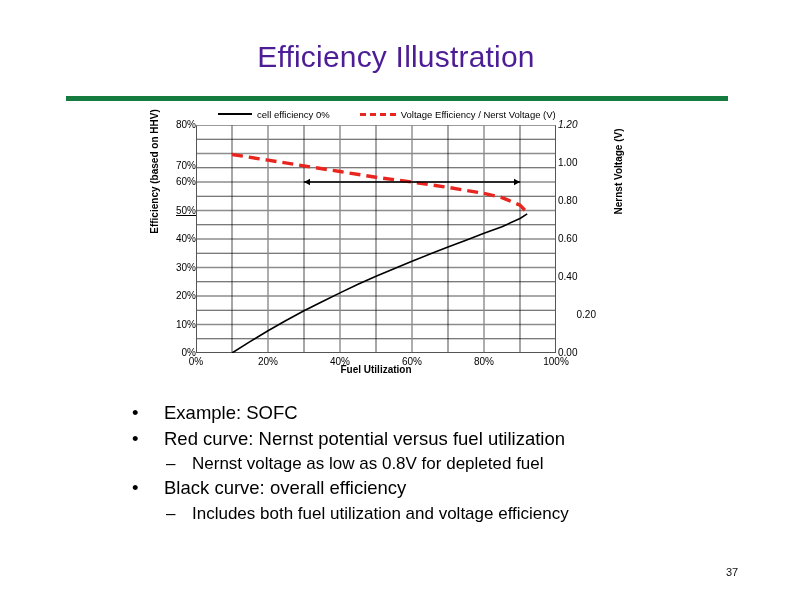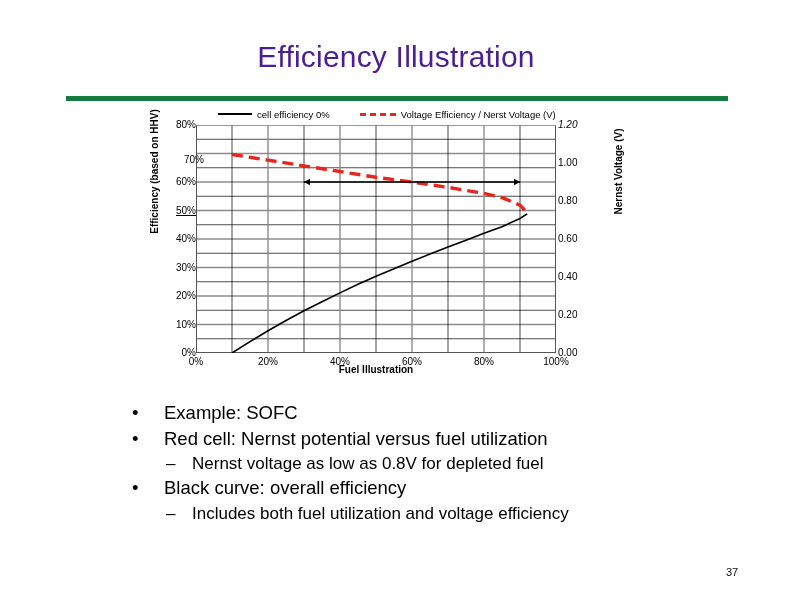--- a/index.html
+++ b/index.html
@@ -200,36 +200,36 @@
       <span class="legend-label">cell efficiency 0%</span>
     </div>
     <div class="legend-entry second">
       <span class="legend-swatch-dashed"></span>
       <span class="legend-label">Voltage Efficiency / Nerst Voltage (V)</span>
     </div>
   </div>
 
   <div id="y-left-title">Efficiency (based on HHV)</div>
   <div id="y-right-title">Nernst Voltage (V)</div>
-  <div id="x-title">Fuel Illustration</div>
+  <div id="x-title">Fuel Utilization</div>
 
   <div class="tick-col" id="y-left-ticks">
       <div class="tick-lbl" style="top: 222px;">0%</div>
       <div class="tick-lbl" style="top: 193.5px;">10%</div>
       <div class="tick-lbl" style="top: 165px;">20%</div>
       <div class="tick-lbl" style="top: 136.5px;">30%</div>
       <div class="tick-lbl" style="top: 108px;">40%</div>
       <div class="tick-lbl" style="top: 79.5px; text-decoration: underline;">50%</div>
       <div class="tick-lbl" style="top: 51px;">60%</div>
-      <div class="tick-lbl" style="top: 29px; padding-left: 8px;">70%</div>
+      <div class="tick-lbl" style="top: 35px;">70%</div>
       <div class="tick-lbl" style="top: -6px;">80%</div>
     </div>
   <div class="tick-col" id="y-right-ticks">
       <div class="tick-lbl" style="top: 222px;">0.00</div>
-      <div class="tick-lbl" style="top: 184px;">0.20</div>
+      <div class="tick-lbl" style="top: 184px; text-align: right;">0.20</div>
       <div class="tick-lbl" style="top: 146px;">0.40</div>
       <div class="tick-lbl" style="top: 108px;">0.60</div>
       <div class="tick-lbl" style="top: 70px;">0.80</div>
       <div class="tick-lbl" style="top: 32px;">1.00</div>
       <div class="tick-lbl" style="top: -6px; font-style: italic;">1.20</div>
     </div>
   <div id="x-ticks">
       <div class="tick-lbl-x" style="left: 0px;">0%</div>
       <div class="tick-lbl-x" style="left: 72px;">20%</div>
       <div class="tick-lbl-x" style="left: 144px;">40%</div>
@@ -303,21 +303,21 @@
     </svg>
 </div>
 
 <div id="bullets">
     <div class="b-row lvl1">
       <span class="b-mark">•</span>
       <span class="b-text">Example:  SOFC</span>
     </div>
     <div class="b-row lvl1">
       <span class="b-mark">•</span>
-      <span class="b-text">Red cell:  Nernst potential versus fuel utilization</span>
+      <span class="b-text">Red curve:  Nernst potential versus fuel utilization</span>
     </div>
     <div class="b-row lvl2">
       <span class="b-mark">–</span>
       <span class="b-text">Nernst voltage as low as 0.8V for depleted fuel</span>
     </div>
     <div class="b-row lvl1">
       <span class="b-mark">•</span>
       <span class="b-text">Black curve: overall efficiency</span>
     </div>
     <div class="b-row lvl2">

